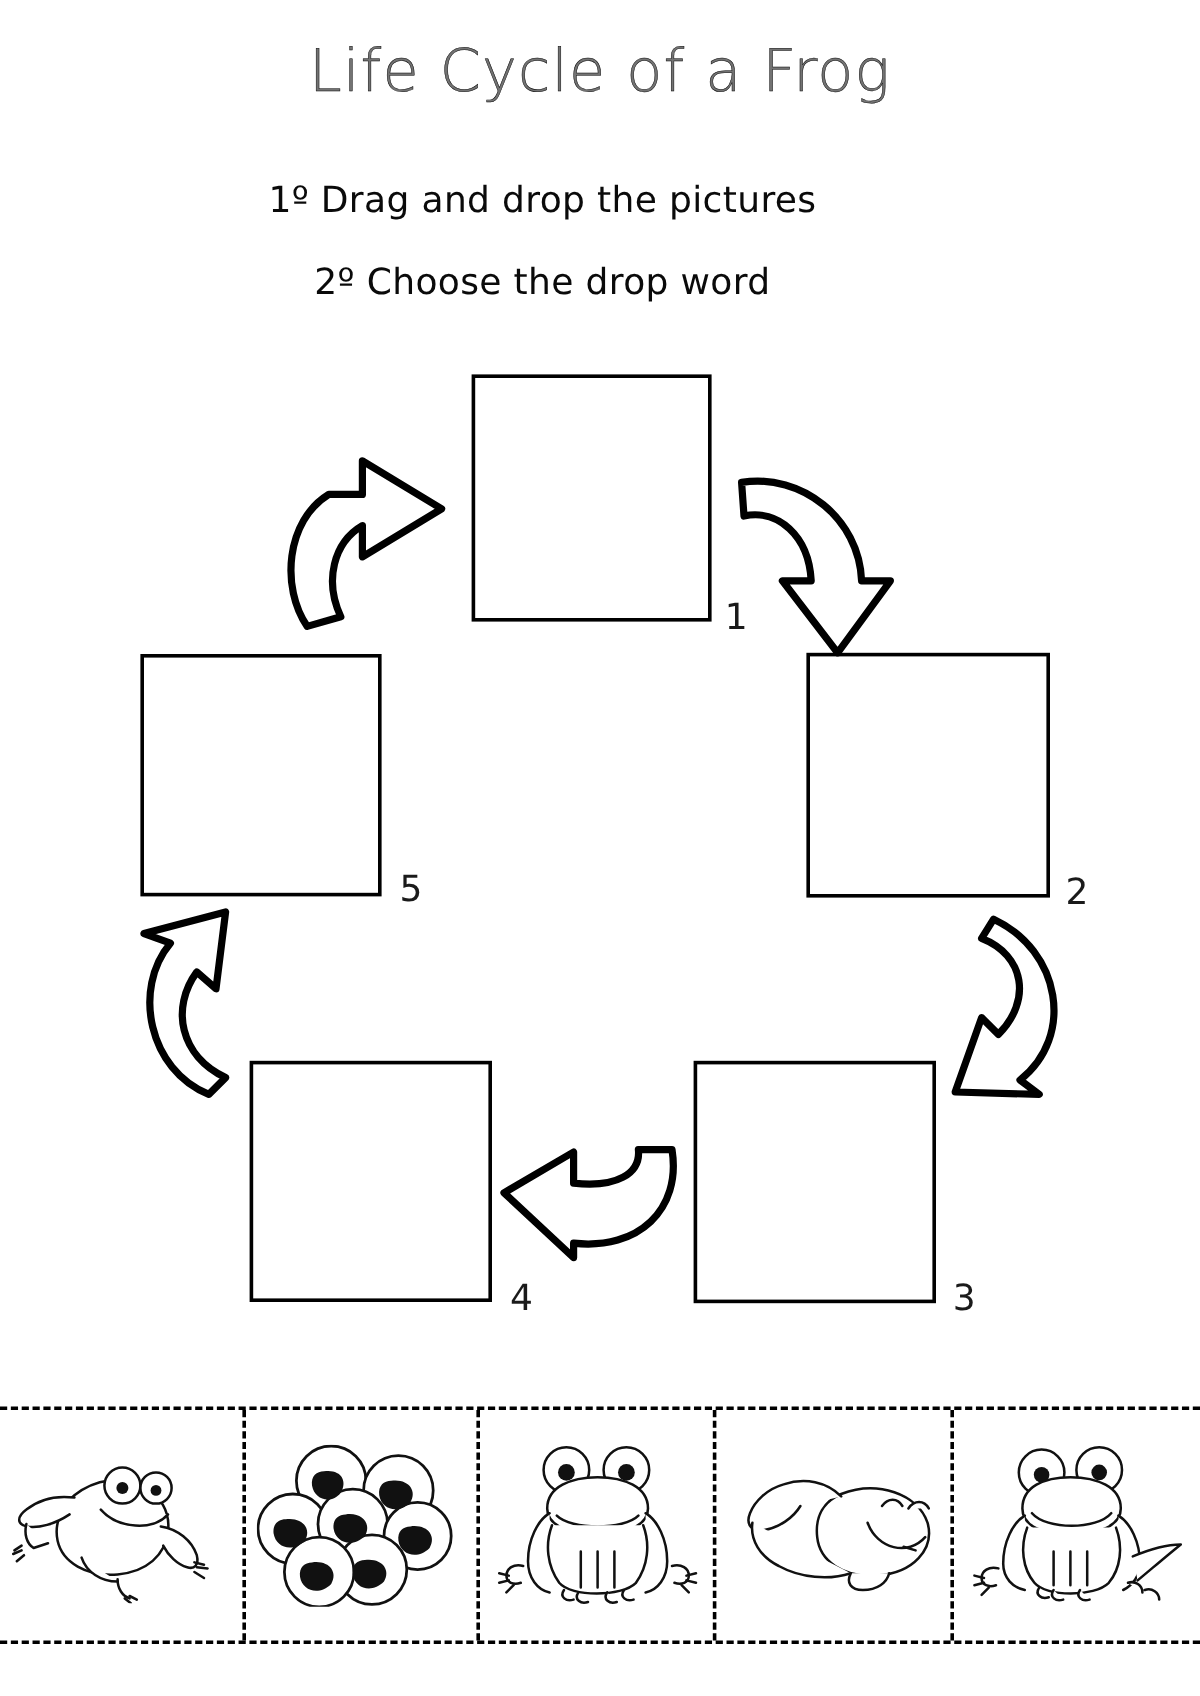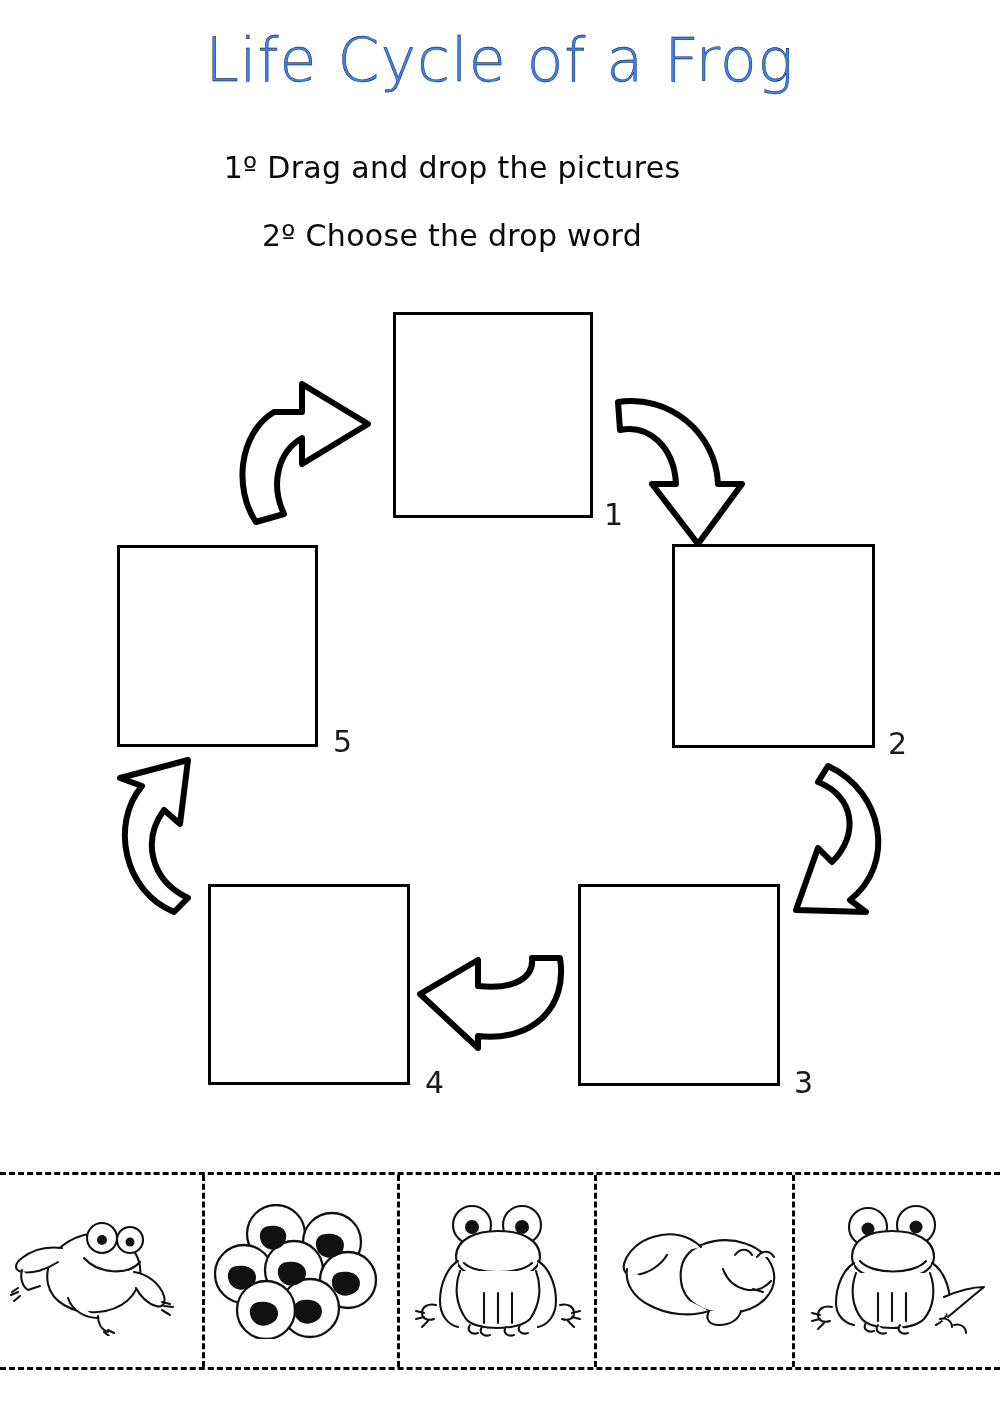--- a/index.html
+++ b/index.html
@@ -17,25 +17,25 @@
   }
 
   
   #worksheet-title {
     position: absolute;
     left: 0;
     top: 18px;
     width: 1000px;
     text-align: center;
     font-family: "DejaVu Sans", sans-serif;
-    font-size: 60px;
+    font-size: 49px;
     line-height: 84px;
     font-weight: 300;
     letter-spacing: 1px;
-    color: #3b82f6;
+    color: #737373;
     white-space: nowrap;
     -webkit-text-stroke: 0.4px #000;
   }
 
   .instruction {
     position: absolute;
     width: 904px;
     text-align: center;
     font-family: "DejaVu Sans", sans-serif;
     font-size: 30px;

